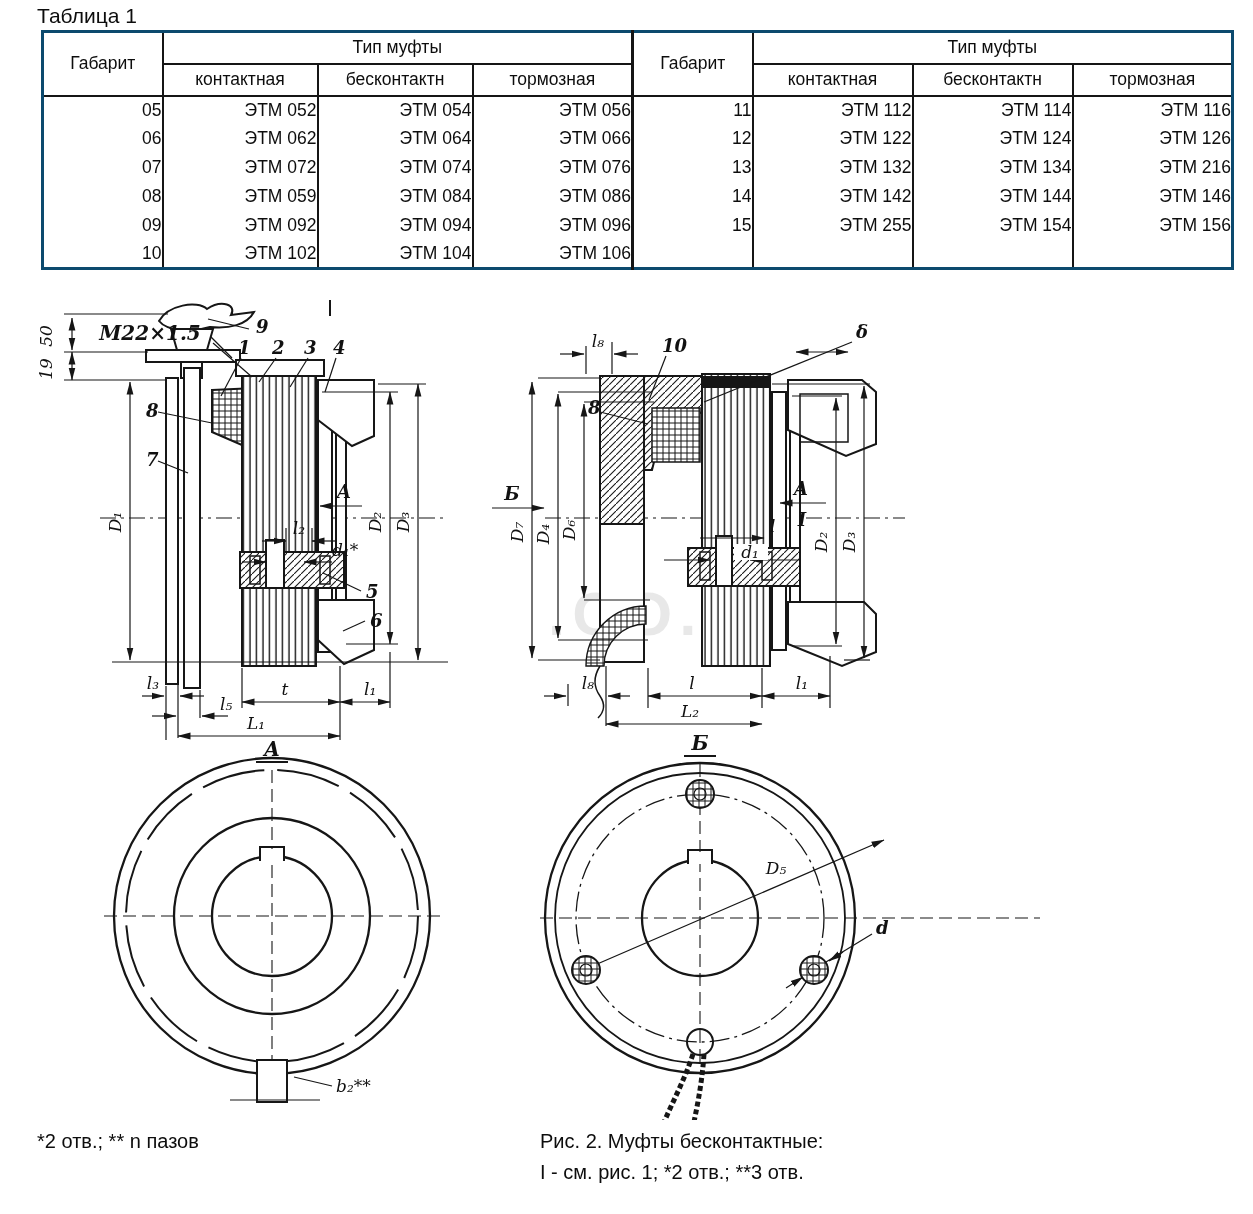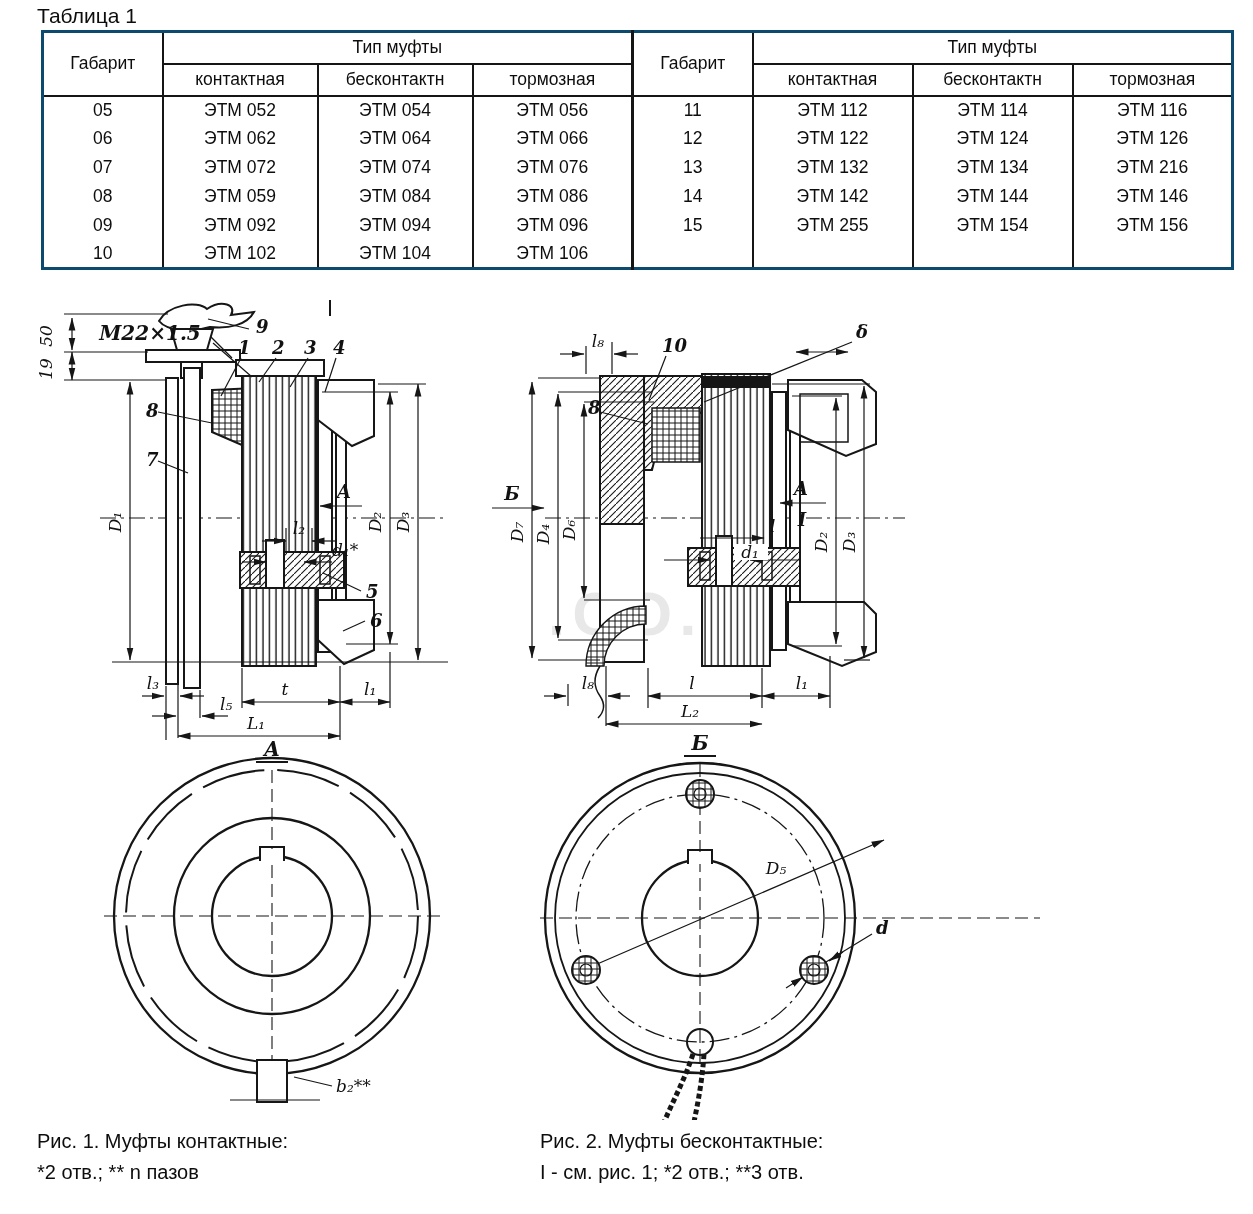--- a/index.html
+++ b/index.html
@@ -3,21 +3,21 @@
 <meta charset="utf-8">
 <style>
   html,body{margin:0;padding:0;background:#fff;}
   body{width:1253px;height:1214px;position:relative;font-family:"Liberation Sans",sans-serif;color:#0d0d0d;overflow:hidden;}
   .tbl-title{position:absolute;left:37px;top:4px;font-size:21px;}
   table.spec{position:absolute;left:35px;top:30px;width:1190px;border-collapse:collapse;table-layout:fixed;border:3px solid #0c4a6e;margin-left:6px;}
   .spec th,.spec td{border-left:2px solid #151515;padding:0;text-align:center;vertical-align:middle;font-size:17.5px;font-weight:500;}
   .spec thead tr{height:32px;}
   .spec thead th{border-bottom:2px solid #151515;font-weight:500;}
   .spec tbody tr{height:28.8px;}
-  .spec tbody td{border-top:0;border-bottom:0;}
+  .spec tbody td{border-top:0;border-bottom:0;text-align:right;}
   .spec .half-split{border-left:3px solid #151515;}
   .caption{position:absolute;font-size:20px;line-height:31px;}
   .wm{position:absolute;left:548px;top:578px;font-size:62px;font-weight:bold;color:rgba(110,110,110,0.16);letter-spacing:7px;}
   svg.draw{position:absolute;left:0;top:278px;}
   .o{fill:none;stroke:#161616;stroke-width:2;}
   .of{fill:#fff;stroke:#161616;stroke-width:2;}
   .o2{fill:none;stroke:#161616;stroke-width:2.3;}
   .t1{stroke:#161616;stroke-width:1.2;fill:none;}
   .t14{stroke:#161616;stroke-width:1.5;fill:none;}
   .cl{stroke:#161616;stroke-width:1.1;fill:none;stroke-dasharray:16 5 3 5;}
@@ -369,19 +369,18 @@
       <line class="dim" x1="843" y1="952" x2="829" y2="961" marker-end="url(#ar)"></line>
       <text class="num" x="876" y="934">d</text>
       <circle class="o" cx="700" cy="1042" r="13"></circle>
       <path class="wire" d="M693,1054 C684,1082 671,1104 660,1132"></path>
       <path class="wire" d="M704,1054 C702,1084 697,1108 691,1136"></path>
     </g>
   </g>
 </svg>
 
 <div class="caption" style="left:37px;top:1126px;">
-  <div>Рис. 1. Муфты контактные:</div>
   <div>*2 отв.; ** n пазов</div>
 </div>
 <div class="caption" style="left:540px;top:1126px;">
   <div>Рис. 2. Муфты бесконтактные:</div>
   <div>I - см. рис. 1; *2 отв.; **3 отв.</div>
 </div>
 
 </body></html>

